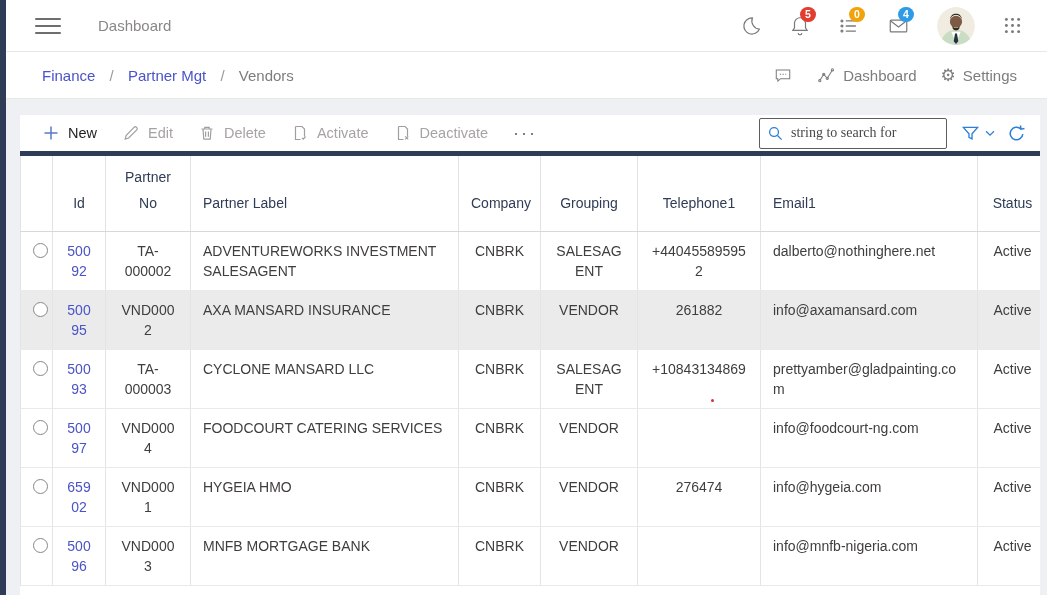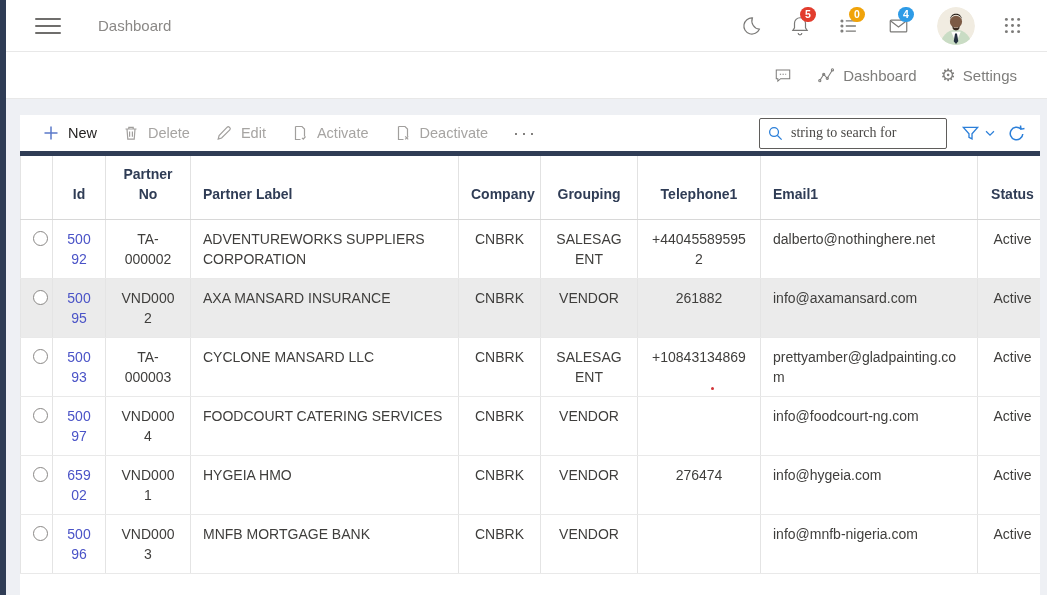--- a/index.html
+++ b/index.html
@@ -62,23 +62,23 @@
            padding:0 8px 0 31px;font-size:14px;color:#3b3a39;font-family:Liberation Serif, serif;outline:none}
   .searchwrap input::placeholder{color:#4a4846;opacity:1}
   .search-ic{position:absolute;left:8px;top:7px;color:var(--accent)}
   .filter-group{display:flex;align-items:center;gap:3px;margin:0 10px 0 14px;
                 color:var(--accent);cursor:pointer}
   .refresh-btn{color:var(--accent);cursor:pointer;display:flex;margin-right:4px}
 
   
   .grid{background:#fff;flex:1;border-top:5px solid var(--navy);overflow:hidden}
   table{border-collapse:collapse;table-layout:fixed;width:1027px;font-size:14px}
-  th{color:var(--navy);font-weight:bold;vertical-align:bottom;text-align:center;
+  th{color:var(--navy);font-weight:normal;vertical-align:bottom;text-align:center;
      padding:8px 12px 15px;border-right:1px solid #e2e2e2;border-bottom:1px solid #d8d8d8;
-     line-height:20px;background:#fff}
+     line-height:26px;background:#fff}
   th.l{text-align:left}
   td{vertical-align:top;padding:9px 12px;line-height:20px;border-right:1px solid #e4e4e4;
      border-bottom:1px solid #e9e9e9;text-align:center;word-wrap:break-word}
   td.l{text-align:left}
   table{border-left:1px solid #e4e4e4}
   tr.hl td{background:var(--hl)}
   .id-link{color:var(--link);text-decoration:none;cursor:pointer}
   .radio{display:inline-block;width:15px;height:15px;border:1px solid #8a8886;
          border-radius:50%;background:#fff;cursor:pointer;margin-top:2px}
   td.phone-cell{position:relative}
@@ -155,20 +155,27 @@
               <circle cx="19" cy="12" r="1.7"></circle>
             <circle cx="5" cy="19" r="1.7"></circle>
               <circle cx="12" cy="19" r="1.7"></circle>
               <circle cx="19" cy="19" r="1.7"></circle>
           </svg>
         </div>
       </div>
     </div>
 
     <div class="crumbbar">
+      <nav>
+        <a class="crumb-link">Finance</a>
+        <span class="crumb-sep">/</span>
+        <a class="crumb-link">Partner Mgt</a>
+        <span class="crumb-sep">/</span>
+        <span class="crumb-current">Vendors</span>
+      </nav>
 
       <div class="crumb-actions">
         <span class="crumb-action">
           <svg width="20" height="19" viewBox="0 0 24 24" fill="none" stroke="currentColor" stroke-width="1.3">
             <path d="M3.5 5h17v11H9l-3.5 3v-3h-2z"></path>
             <path d="M8 10.5h8" stroke-dasharray="1.6 1.8"></path>
           </svg>
         </span>
         <span class="crumb-action">
           <svg width="19" height="19" viewBox="0 0 24 24" fill="none" stroke="currentColor" stroke-width="1.3">
@@ -195,33 +202,33 @@
             <svg width="16" height="16" viewBox="0 0 16 16" fill="none" stroke="currentColor" stroke-width="1.5">
               <path d="M8 1.5v13M1.5 8h13"></path>
             </svg>
           </span>
           <span>New</span>
         </button>
 
         <button class="cmd-btn disabled">
           <span class="ic">
             <svg width="16" height="16" viewBox="0 0 16 16" fill="none" stroke="currentColor" stroke-width="1.2">
+              <path d="M11.2 2.2a1.5 1.5 0 0 1 2.1 0l.5.5a1.5 1.5 0 0 1 0 2.1L5.6 13l-3.4 1 .9-3.4z"></path>
+            </svg>
+          </span>
+          <span>Edit</span>
+        </button>
+
+        <button class="cmd-btn disabled">
+          <span class="ic">
+            <svg width="16" height="16" viewBox="0 0 16 16" fill="none" stroke="currentColor" stroke-width="1.2">
               <path d="M2.5 4h11M5.8 4V2.3h4.4V4M4 4l.8 10.2h6.4L12 4M6.6 6.5v5.2M9.4 6.5v5.2"></path>
             </svg>
           </span>
           <span>Delete</span>
-        </button>
-
-        <button class="cmd-btn disabled">
-          <span class="ic">
-            <svg width="16" height="16" viewBox="0 0 16 16" fill="none" stroke="currentColor" stroke-width="1.2">
-              <path d="M11.2 2.2a1.5 1.5 0 0 1 2.1 0l.5.5a1.5 1.5 0 0 1 0 2.1L5.6 13l-3.4 1 .9-3.4z"></path>
-            </svg>
-          </span>
-          <span>Edit</span>
         </button>
 
         <button class="cmd-btn disabled">
           <span class="ic">
             <svg width="16" height="16" viewBox="0 0 16 16" fill="none" stroke="currentColor" stroke-width="1.2">
               <path d="M3.5 1.5h6.5l2.5 2.5v7.5"></path>
               <path d="M3.5 1.5v13h5"></path>
               <path d="M10 12.8l1.3 1.4 2.2-2.7"></path>
             </svg>
           </span>
@@ -292,21 +299,21 @@
               <th>Telephone1</th>
               <th class="l">Email1</th>
               <th>Status</th>
             </tr>
           </thead>
           <tbody>
   <tr>
     <td><span class="radio"></span></td>
     <td><a class="id-link">50092</a></td>
     <td>TA-000002</td>
-    <td class="l">ADVENTUREWORKS SUPPLIERS CORPORATION</td>
+    <td class="l">ADVENTUREWORKS INVESTMENT SALESAGENT</td>
     <td>CNBRK</td>
     <td>SALESAGENT</td>
     <td class="phone-cell">+440455895952</td>
     <td class="l">dalberto@nothinghere.net</td>
     <td>Active</td>
   </tr>
 
   <tr class="hl">
     <td><span class="radio"></span></td>
     <td><a class="id-link">50095</a></td>

